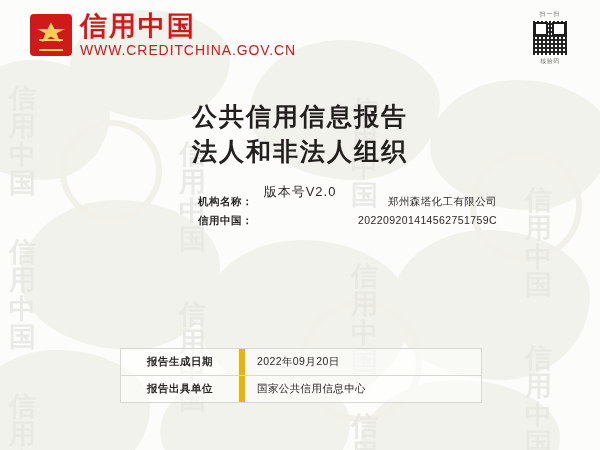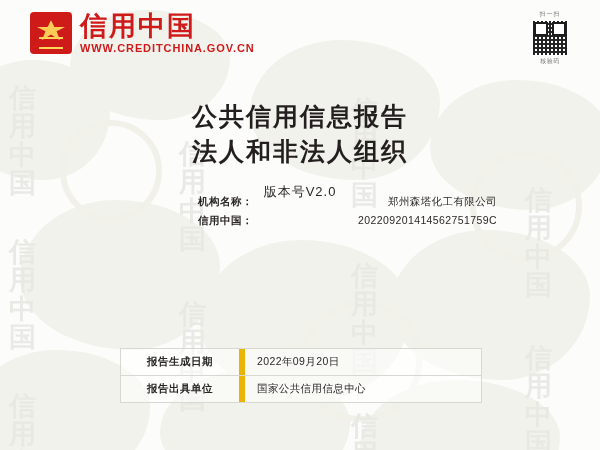--- a/index.html
+++ b/index.html
@@ -94,24 +94,23 @@
   .brand-main {
     color: #cf1a1a;
     font-size: 27px;
     font-weight: bold;
     letter-spacing: 2px;
     line-height: 1.05;
     font-family: "DejaVu Sans", sans-serif;
   }
   .brand-sub {
     color: #cf1a1a;
-    font-size: 11px;
+    font-size: 14px;
     letter-spacing: .9px;
     margin-top: 2px;
-    font-weight: bold;
   }
 
   .qr-wrap {
     position: absolute;
     right: 28px; top: 10px;
     width: 44px;
     text-align: center;
   }
   .qr-top {
     font-size: 6px;

